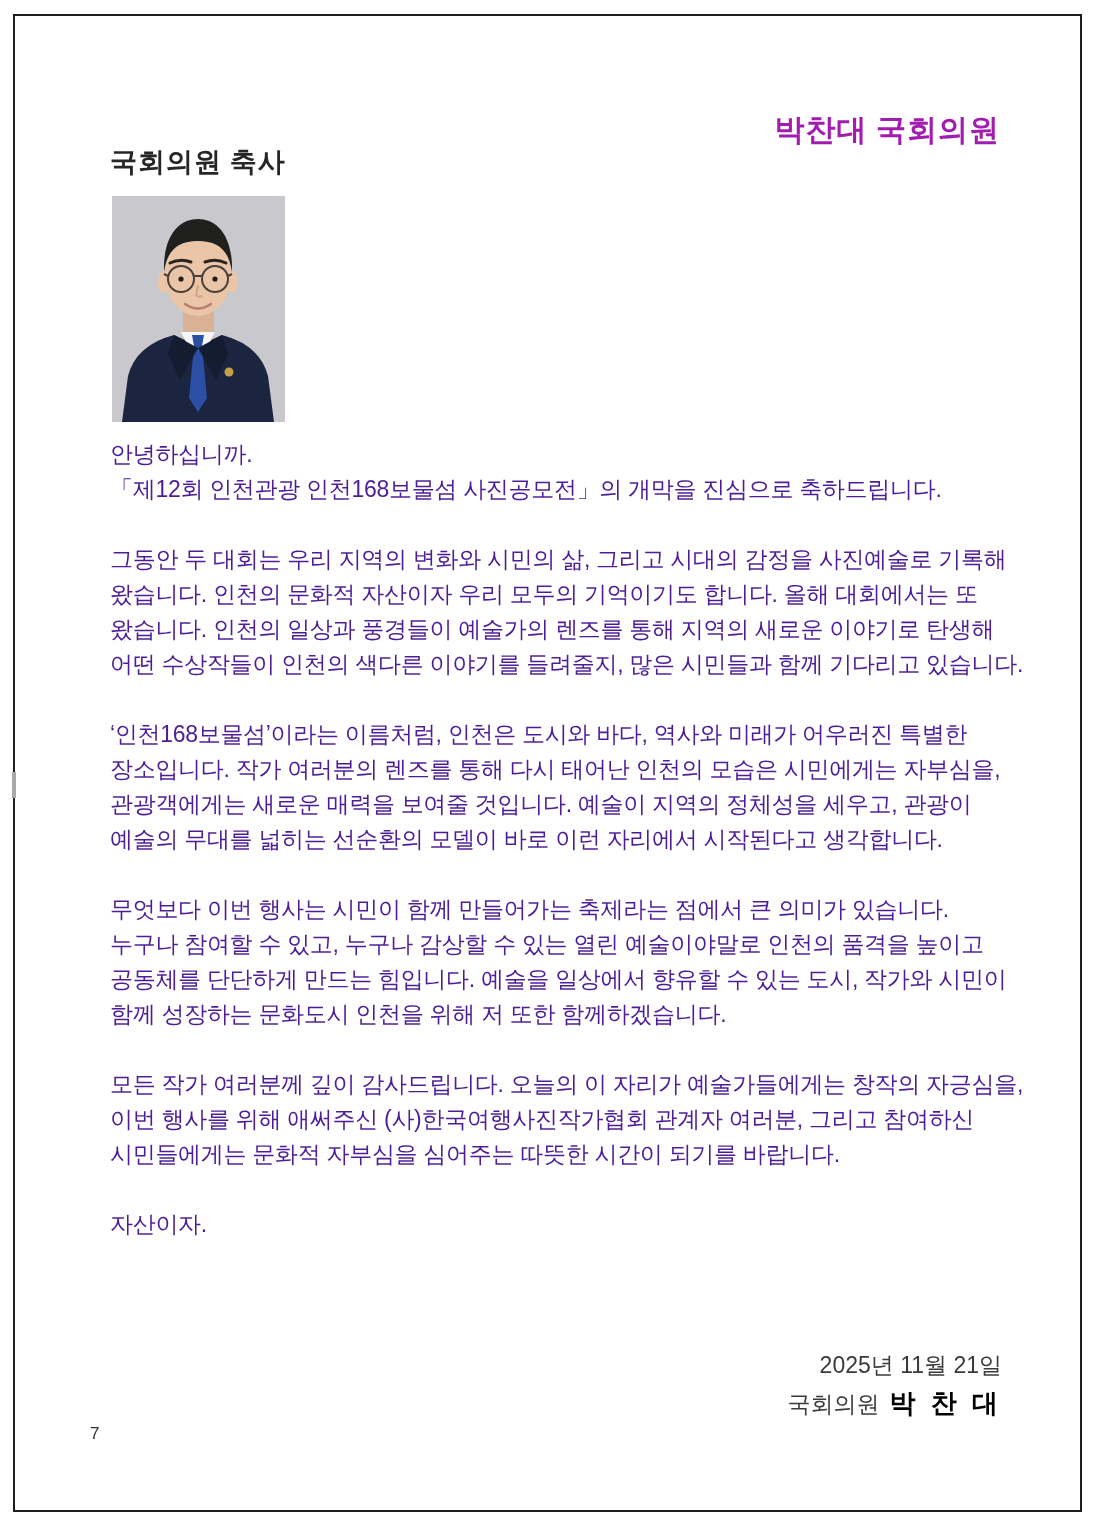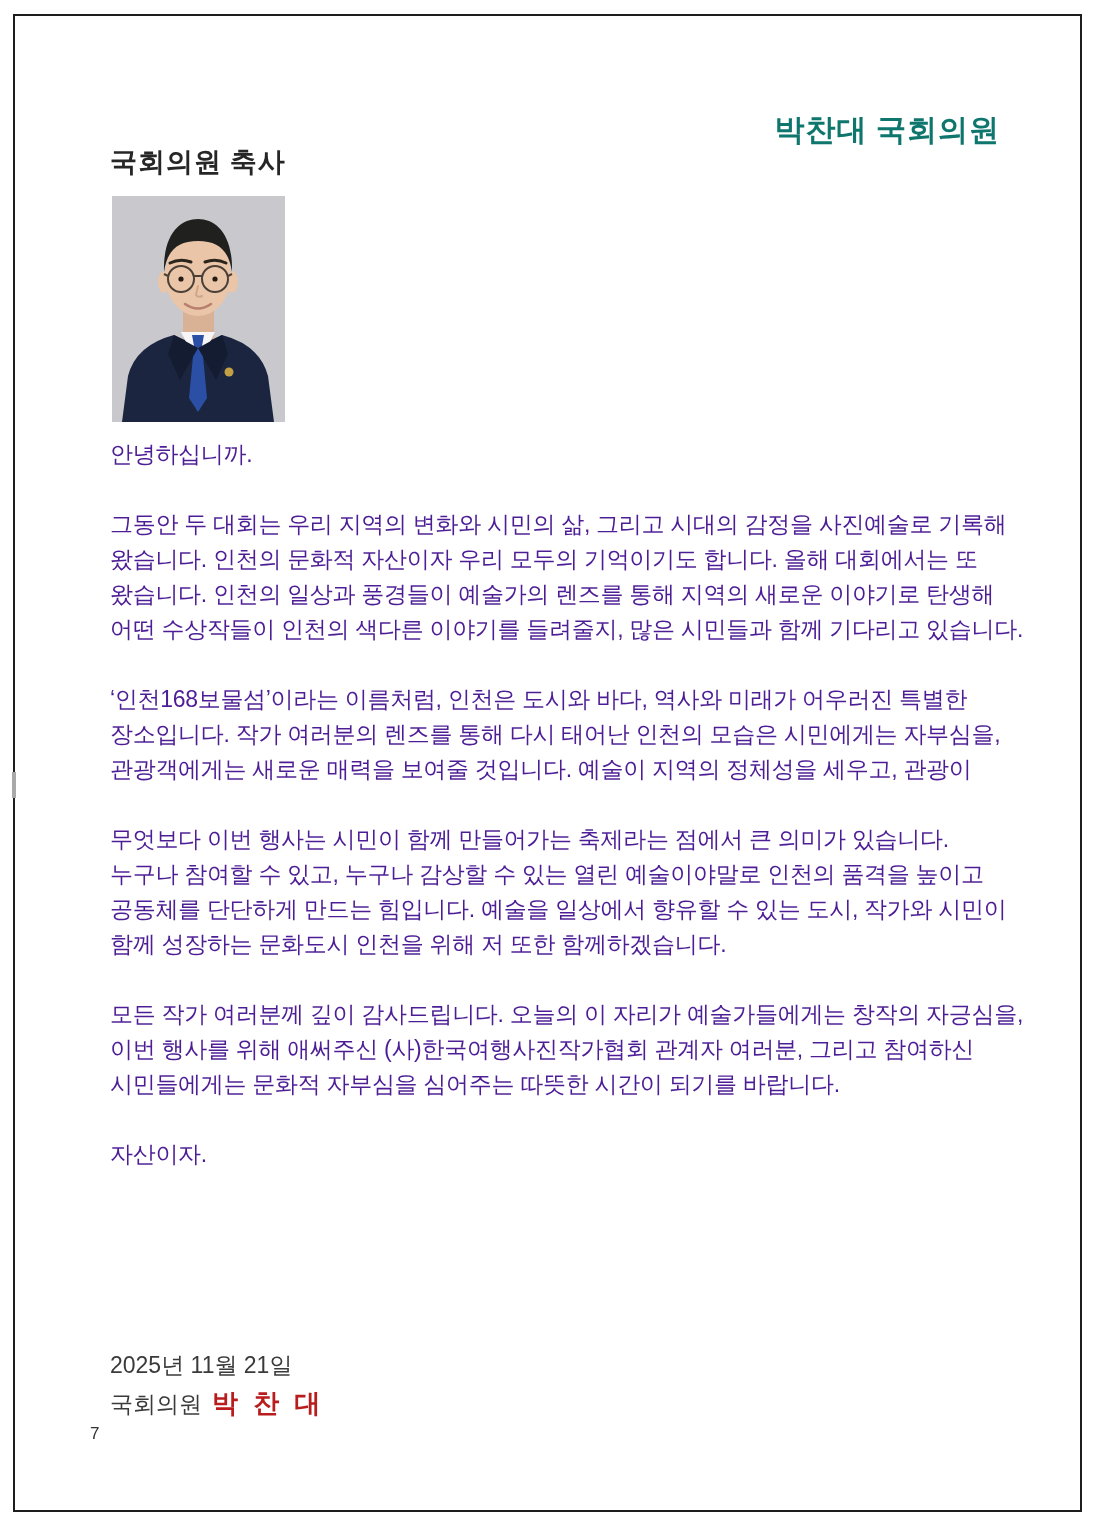--- a/index.html
+++ b/index.html
@@ -10,42 +10,42 @@
   .frame{
     position:absolute;left:13px;top:14px;width:1065px;height:1494px;
     border:2px solid #1d1d1d;background:transparent;
   }
   .scan-tick{
     position:absolute;left:12px;top:772px;width:4px;height:26px;background:#a9a9a9;
   }
   .member-name{
     position:absolute;top:110px;right:97px;
     font-family:"Liberation Serif",serif;font-weight:700;font-size:30px;
-    color:#0f766e;letter-spacing:1px;white-space:nowrap;
+    color:#a21caf;letter-spacing:1px;white-space:nowrap;
   }
   .doc-title{
     position:absolute;top:144px;left:110px;
     font-family:"Liberation Serif",serif;font-weight:700;font-size:27px;
     color:#262626;letter-spacing:1px;white-space:nowrap;
   }
   .photo{
     position:absolute;left:112px;top:196px;width:173px;height:226px;overflow:hidden;
   }
   .body-text{
     position:absolute;left:110px;top:437px;width:892px;
     font-size:23px;line-height:35px;letter-spacing:-0.3px;color:#4c1d95;
   }
   .para{margin:0 0 35px 0;}
   .line{white-space:nowrap;}
   .closing{
-    position:absolute;left:110px;top:1346px;width:892px;text-align:left;color:#3a3a3a;
+    position:absolute;left:110px;top:1346px;width:892px;text-align:right;color:#3a3a3a;
   }
   .closing-date{font-size:23px;line-height:38px;}
   .closing-sig{font-size:23px;line-height:38px;}
-  .sig-name{font-weight:700;font-size:26px;letter-spacing:4px;margin-left:10px;color:#b91c1c;}
+  .sig-name{font-weight:700;font-size:26px;letter-spacing:4px;margin-left:10px;color:#000000;}
   .page-num{
     position:absolute;left:90px;top:1424px;font-size:17px;color:#333333;
     font-family:"Liberation Sans",sans-serif;
   }
 </style>
 </head>
 <body>
 
 <div class="canvas">
 
@@ -100,31 +100,33 @@
       <path d="M62,139 L86,152 L68,184 L56,158 Z" fill="#141c31"></path>
       <path d="M110,139 L86,152 L104,184 L116,158 Z" fill="#141c31"></path>
 
       <circle cx="117" cy="176" r="4.5" fill="#c2a043"></circle>
     </svg>
   </div>
 
   <div class="body-text">
       <div class="para">
         <div class="line">안녕하십니까.</div>
+        <div class="line">「제12회 인천관광 인천168보물섬 사진공모전」의 개막을 진심으로 축하드립니다.</div>
       </div>
       <div class="para">
         <div class="line">그동안 두 대회는 우리 지역의 변화와 시민의 삶, 그리고 시대의 감정을 사진예술로 기록해</div>
         <div class="line">왔습니다. 인천의 문화적 자산이자 우리 모두의 기억이기도 합니다. 올해 대회에서는 또</div>
         <div class="line">왔습니다. 인천의 일상과 풍경들이 예술가의 렌즈를 통해 지역의 새로운 이야기로 탄생해</div>
         <div class="line">어떤 수상작들이 인천의 색다른 이야기를 들려줄지, 많은 시민들과 함께 기다리고 있습니다.</div>
       </div>
       <div class="para">
         <div class="line">‘인천168보물섬’이라는 이름처럼, 인천은 도시와 바다, 역사와 미래가 어우러진 특별한</div>
         <div class="line">장소입니다. 작가 여러분의 렌즈를 통해 다시 태어난 인천의 모습은 시민에게는 자부심을,</div>
         <div class="line">관광객에게는 새로운 매력을 보여줄 것입니다. 예술이 지역의 정체성을 세우고, 관광이</div>
+        <div class="line">예술의 무대를 넓히는 선순환의 모델이 바로 이런 자리에서 시작된다고 생각합니다.</div>
       </div>
       <div class="para">
         <div class="line">무엇보다 이번 행사는 시민이 함께 만들어가는 축제라는 점에서 큰 의미가 있습니다.</div>
         <div class="line">누구나 참여할 수 있고, 누구나 감상할 수 있는 열린 예술이야말로 인천의 품격을 높이고</div>
         <div class="line">공동체를 단단하게 만드는 힘입니다. 예술을 일상에서 향유할 수 있는 도시, 작가와 시민이</div>
         <div class="line">함께 성장하는 문화도시 인천을 위해 저 또한 함께하겠습니다.</div>
       </div>
       <div class="para">
         <div class="line">모든 작가 여러분께 깊이 감사드립니다. 오늘의 이 자리가 예술가들에게는 창작의 자긍심을,</div>
         <div class="line">이번 행사를 위해 애써주신 (사)한국여행사진작가협회 관계자 여러분, 그리고 참여하신</div>

